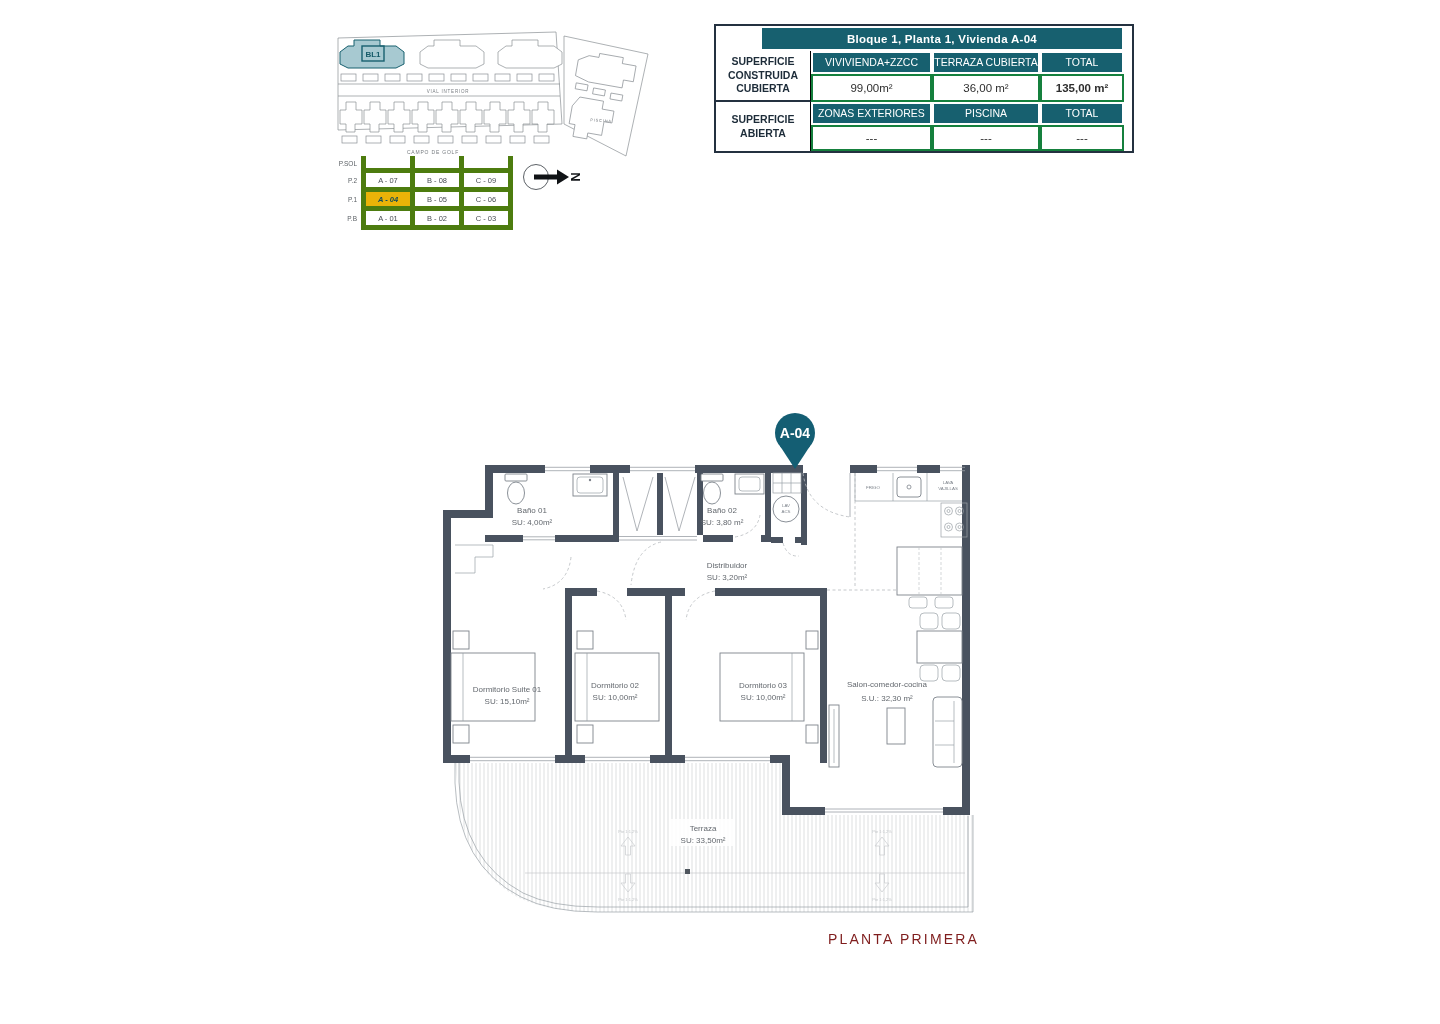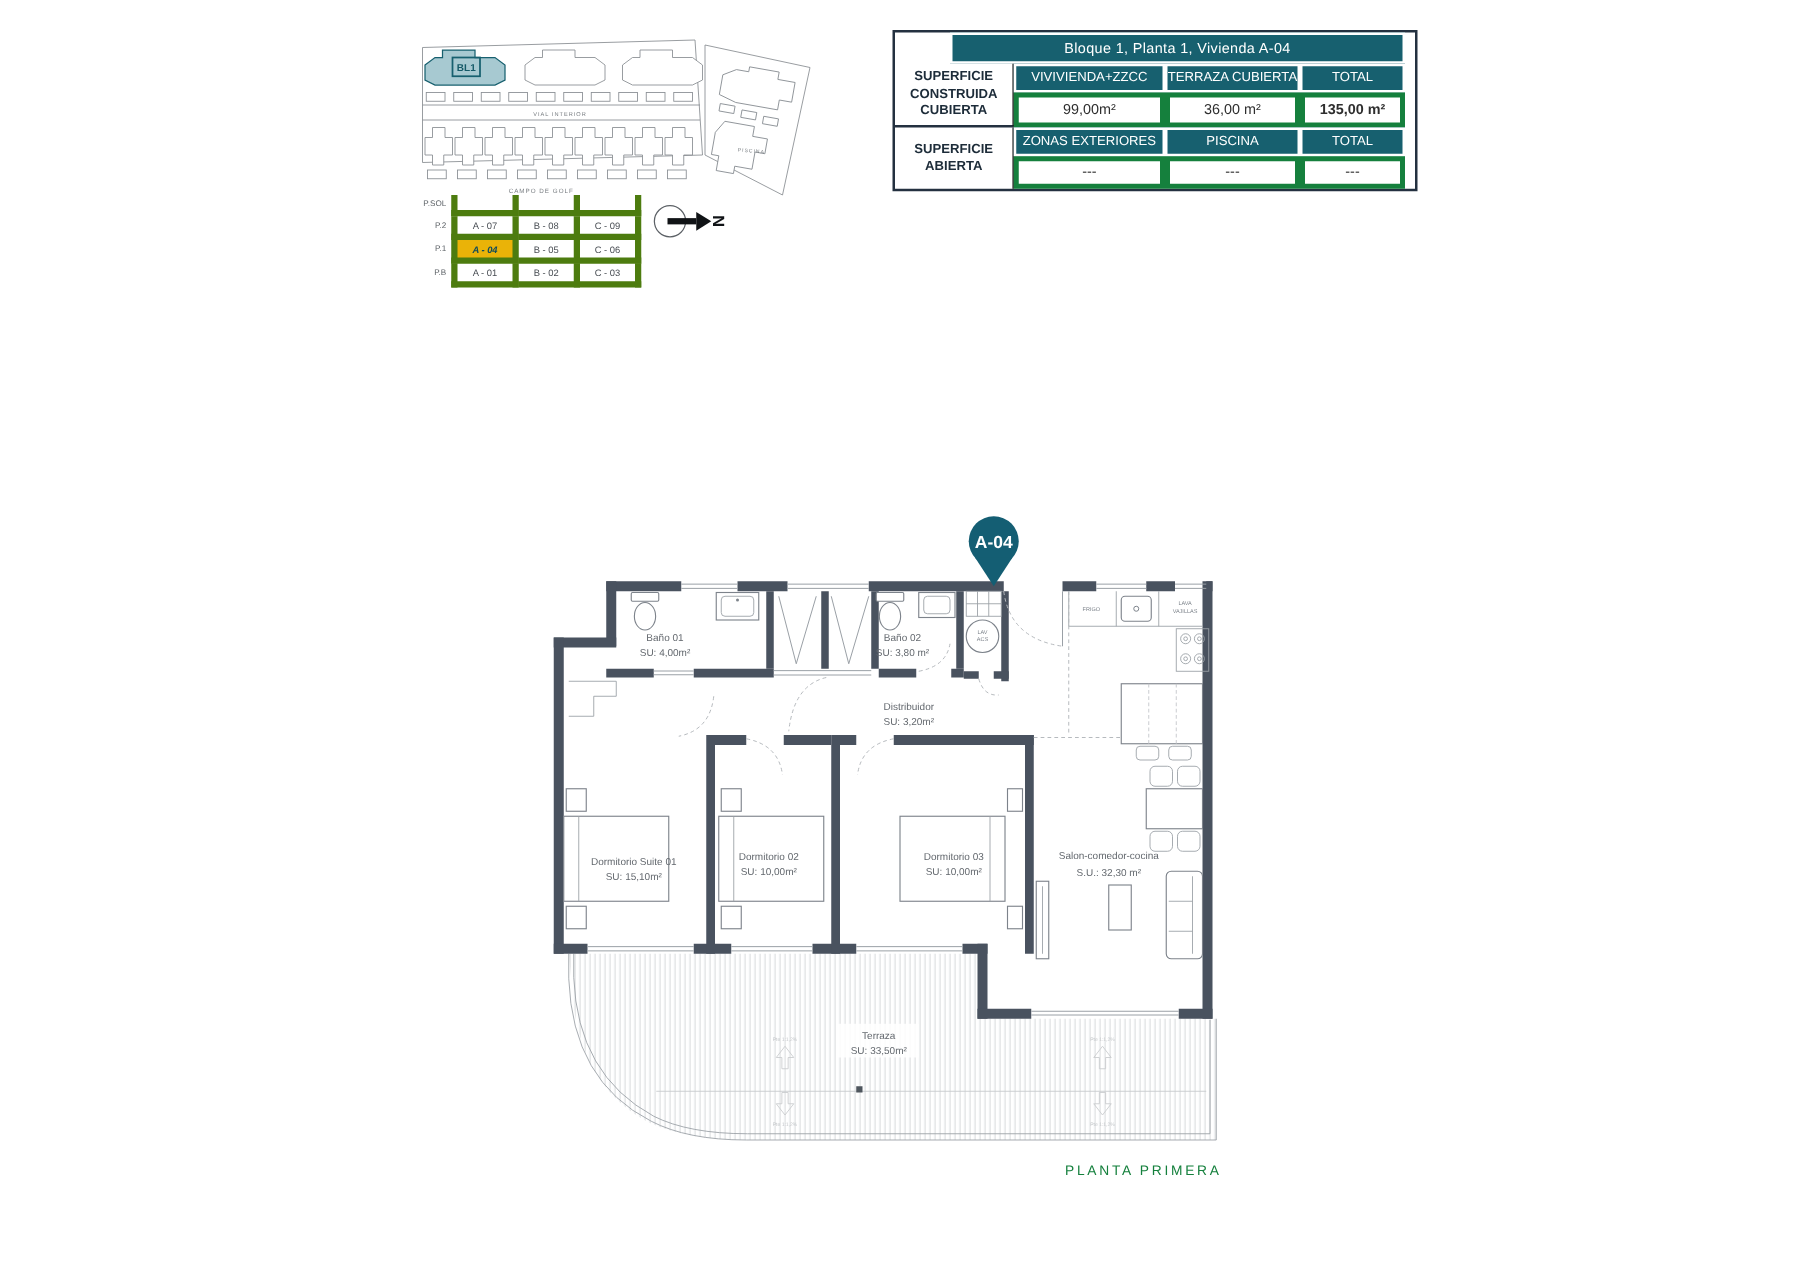--- a/index.html
+++ b/index.html
@@ -6,42 +6,42 @@
   html,body{margin:0;padding:0;background:#fff;}
   body{width:1440px;height:1024px;position:relative;overflow:hidden;
        font-family:"Liberation Sans",sans-serif;}
   .abs{position:absolute;}
 
   
   .sft{left:714px;top:24px;width:416px;border:2px solid #243140;display:grid;
        grid-template-columns:95px 121px 108px 84px;
        grid-template-rows:25px 23px 28px 23px 26px;background:#fff;}
   .sft div{display:flex;align-items:center;justify-content:center;text-align:center;}
-  .sft .title{grid-column:1/5;background:#17606f;color:#fff;font-weight:normal;
+  .sft .title{grid-column:1/5;background:#17606f;color:#fff;font-weight:bold;
        font-size:11.5px;border:2px solid #fff;letter-spacing:.3px;margin-left:44px;}
   .sft .teal{background:#17606f;color:#fff;font-weight:normal;font-size:10.5px;
        border:2px solid #fff;line-height:1.1;}
   .sft .lbl{font-weight:bold;font-size:10.5px;color:#1d2c39;line-height:1.3;
        border-right:1px solid #000000;}
   .sft .lbl1{grid-row:2/4;grid-column:1;border-bottom:2px solid #243140;}
   .sft .lbl2{grid-row:4/6;grid-column:1;}
-  .sft .val{border:4px solid #15803d;font-size:11.5px;color:#2e2e2e;}
+  .sft .val{border:2px solid #15803d;font-size:11.5px;color:#2e2e2e;}
   .sft .valb{font-weight:bold;}
 
   
   .lvl{left:331px;top:156px;border-collapse:collapse;}
   .lvl td{width:44px;height:14px;border:5px solid #4d7c0f;text-align:center;
        font-size:7.5px;color:#474c52;padding:0;}
   .lvl td.pl{border:none;width:26px;text-align:right;padding-right:4px;
        font-size:6.5px;color:#5a5f64;}
   .lvl tr.hdr td{border-top:none;height:12px;}
   .lvl td.hl{background:#eab308;color:#124c5a;font-weight:bold;font-style:italic;}
 
-  .caption{left:852px;top:931px;font-size:11px;letter-spacing:2.2px;
-       color:#15803d;white-space:nowrap;}
+  .caption{left:828px;top:931px;font-size:14px;letter-spacing:2.2px;
+       color:#7f1d1d;white-space:nowrap;}
 
   
   .fp-label{font-family:"Liberation Sans",sans-serif;font-size:8px;fill:#63686e;
        text-anchor:middle;}
   .fp-tiny{font-family:"Liberation Sans",sans-serif;font-size:4.4px;fill:#7c828a;
        text-anchor:middle;}
   .fp-faint{font-family:"Liberation Sans",sans-serif;font-size:4px;fill:#c4c7ca;
        text-anchor:middle;}
   .thin{stroke:#7d838b;stroke-width:.9;fill:#fff;}
   .thin2{stroke:#9aa0a6;stroke-width:.7;fill:none;}

